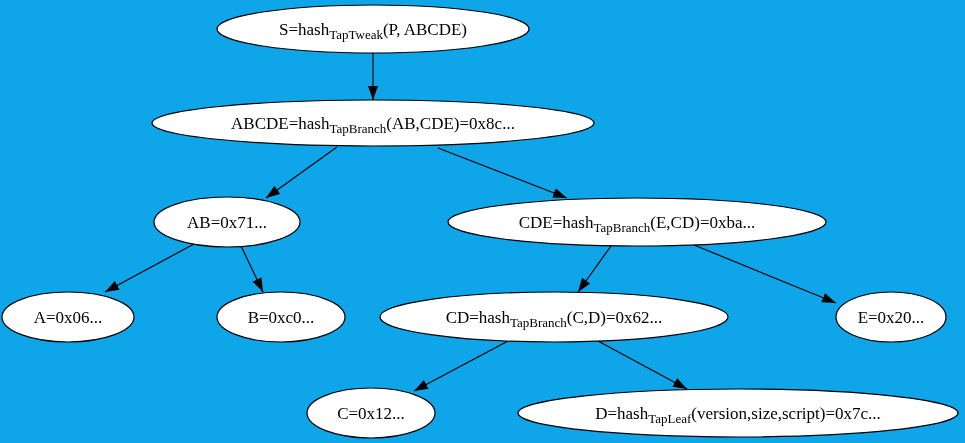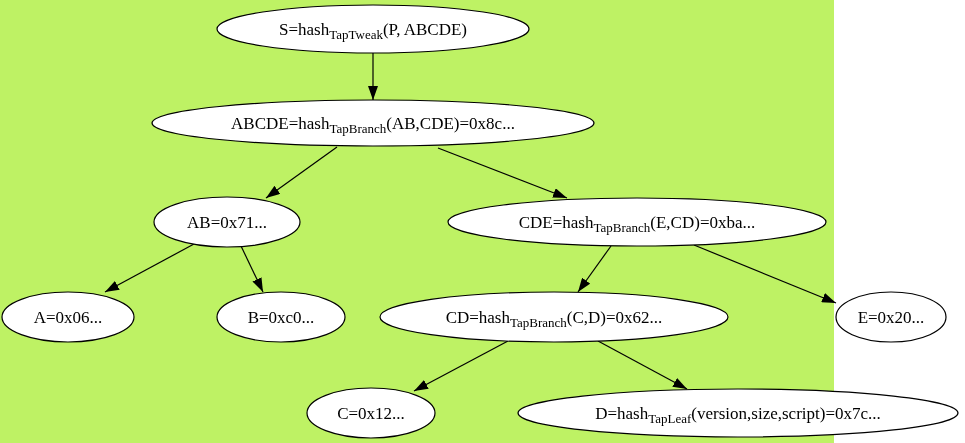--- a/index.html
+++ b/index.html
@@ -1,23 +1,23 @@
 <!DOCTYPE html>
 <html><head>
 <meta charset="utf-8">
 <style>
   html, body {
     margin: 0;
     padding: 0;
     background: #ffffff;
   }
   .canvas-wrap {
-    width: 834px;
+    width: 965px;
     height: 443px;
-    background: #bef264;
+    background: #0ea5e9;
     position: relative;
   }
   svg {
     display: block;
   }
   ellipse {
     fill: #ffffff;
     stroke: #000000;
     stroke-width: 1.2;
   }

